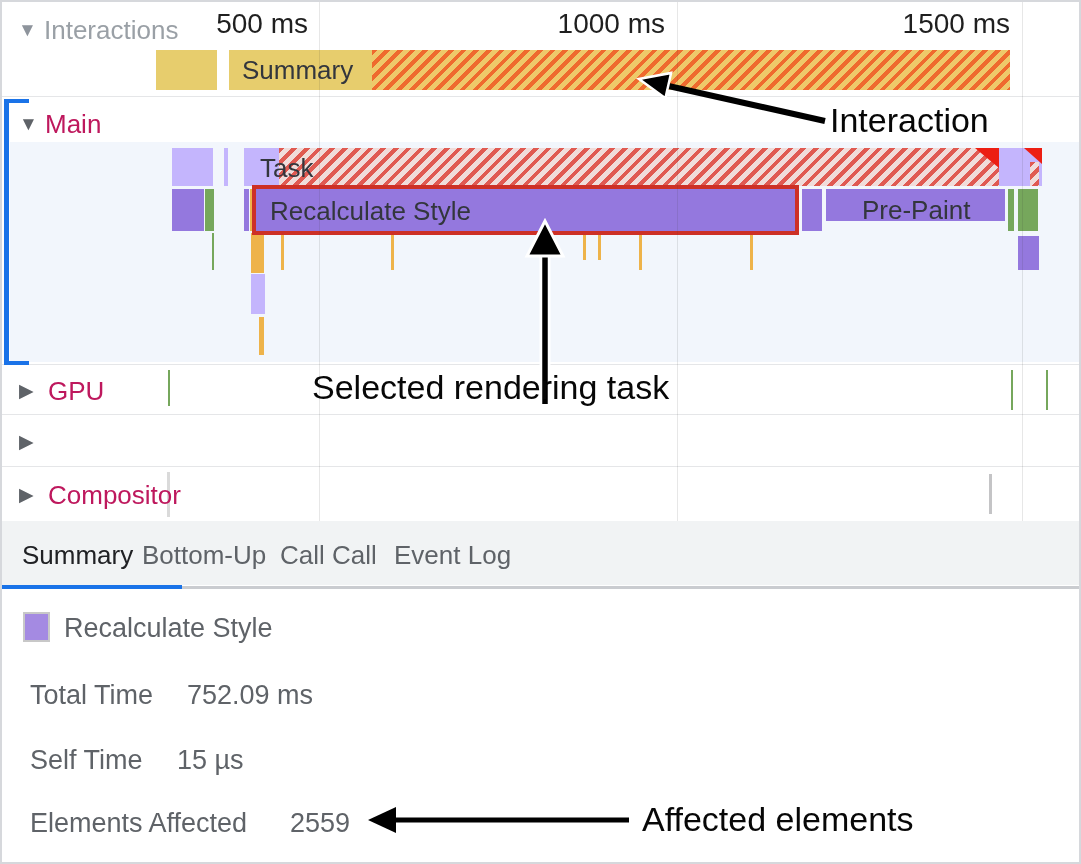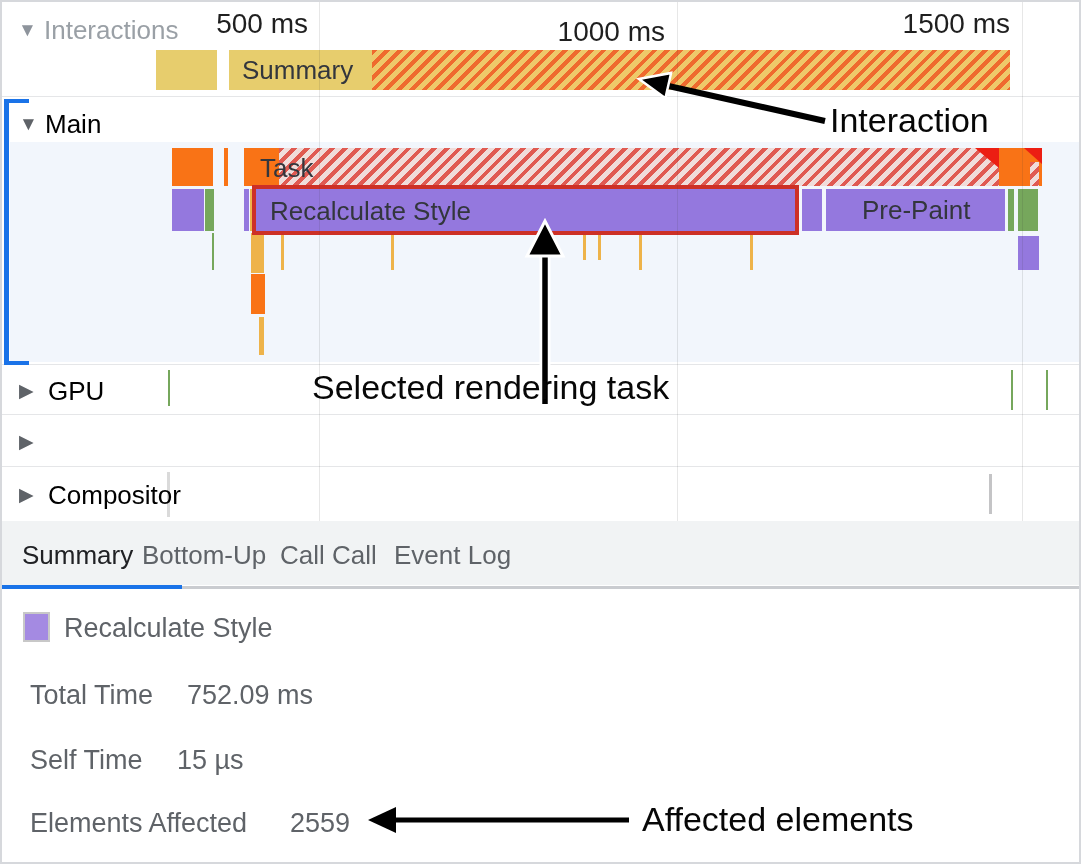--- a/index.html
+++ b/index.html
@@ -9,50 +9,50 @@
     position: relative; width: 1081px; height: 864px;
     border: 2px solid #d6d8dc; background: #ffffff; overflow: hidden;
   }
   .abs { position: absolute; }
   .bar { position: absolute; }
   .gridline { position: absolute; top: 0; width: 1px; height: 583px;
               background: rgba(60,60,60,0.12); z-index: 5; }
   .hdivider { position: absolute; left: 0; right: 0; height: 1px;
               background: #e5e6e8; z-index: 4; }
   .ruler-label { position: absolute; font-size: 28px; color: #1f1f1f; z-index: 6; }
-  .track-label { position: absolute; font-size: 26px; color: #000000; z-index: 6; white-space: nowrap; }
+  .track-label { position: absolute; font-size: 26px; color: #be185d; z-index: 6; white-space: nowrap; }
   .tri { position: absolute; font-size: 19px; color: #5f6368; z-index: 6; }
   .bar-label { position: absolute; font-size: 26px; color: #33363d; white-space: nowrap; }
   .hatch-orange { background: repeating-linear-gradient(135deg,#ef6a2e 0 4px,#eec96a 4px 9px); }
   .hatch-red { background: repeating-linear-gradient(135deg,#e05a52 0 4px,#f0dcda 4px 9px); }
   .purple { background: #9478de; }
   .green { background: #76a75c; }
   .yellow { background: #e7cd6d; }
-  .gray { background: #f97316; }
+  .gray { background: #c4b5fd; }
   .otick { background: #eeb34a; }
   .red-tri { position: absolute; background: #ec1e13;
              clip-path: polygon(0 0, 100% 0, 100% 100%); z-index: 3; }
   .annotation { position: absolute; font-size: 34px; color: #070707; z-index: 21; white-space: nowrap; }
   .tab { position: absolute; top: 538px; font-size: 26px; color: #5f6368; cursor: default; z-index: 7; }
   .tab.selected { color: #202124; }
   .sum-label { position: absolute; font-size: 27px; color: #5f6368; white-space: nowrap; }
 </style>
 </head>
 <body>
 
 <div id="frame">
 
   <div class="abs" style="left:8px; top:140px; width:1071px; height:220px; background:#f2f6fc; z-index:0;"></div>
 
   <div class="gridline" style="left:317px;"></div>
   <div class="gridline" style="left:675px;"></div>
   <div class="gridline" style="left:1020px;"></div>
 
   <div class="ruler-label" style="right:771px; top:6px;">500 ms</div>
-  <div class="ruler-label" style="right:414px; top:14px;">1000 ms</div>
+  <div class="ruler-label" style="right:414px; top:6px;">1000 ms</div>
   <div class="ruler-label" style="right:69px; top:6px;">1500 ms</div>
 
   <span class="tri" style="left:16px; top:17px; color:#8e949c;">▼</span>
   <div class="track-label" style="left:42px; top:13px; color:#9aa0a6;">Interactions</div>
 
   <div class="bar yellow" style="left:154px; top:48px; width:61px; height:40px; z-index:2;"></div>
   <div class="bar yellow" style="left:227px; top:48px; width:143px; height:40px; z-index:2;">
     <span class="bar-label" style="left:13px; top:5px;">Summary</span>
   </div>
   <div class="bar hatch-orange" style="left:370px; top:48px; width:638px; height:40px; z-index:2;"></div>
@@ -79,21 +79,21 @@
   <div class="bar purple" style="left:170px; top:187px; width:32px; height:42px; z-index:2;"></div>
   <div class="bar green" style="left:203px; top:187px; width:9px; height:42px; z-index:2;"></div>
   <div class="bar purple" style="left:242px; top:187px; width:5px; height:42px; z-index:2;"></div>
   <div class="bar otick" style="left:248px; top:187px; width:5px; height:42px; z-index:2;"></div>
 
   <div class="bar purple" style="left:250px; top:183px; width:547px; height:50px; border:4px solid #cd3026; z-index:3;">
     <span class="bar-label" style="left:14px; top:7px;">Recalculate Style</span>
   </div>
 
   <div class="bar purple" style="left:800px; top:187px; width:20px; height:42px; z-index:2;"></div>
-  <div class="bar purple" style="left:824px; top:187px; width:179px; height:42px; z-index:2;">
+  <div class="bar purple" style="left:824px; top:187px; width:179px; height:32px; z-index:2;">
     <span class="bar-label" style="left:36px; top:6px;">Pre-Paint</span>
   </div>
   <div class="bar green" style="left:1006px; top:187px; width:6px; height:42px; z-index:2;"></div>
   <div class="bar green" style="left:1016px; top:187px; width:20px; height:42px; z-index:2;"></div>
 
   <div class="bar green" style="left:210px; top:231px; width:2px; height:37px; z-index:2;"></div>
   <div class="bar otick" style="left:249px; top:231px; width:13px; height:40px; z-index:2;"></div>
   <div class="bar otick" style="left:279px; top:231px; width:3px; height:37px; z-index:2;"></div>
   <div class="bar otick" style="left:389px; top:231px; width:3px; height:37px; z-index:2;"></div>
   <div class="bar otick" style="left:581px; top:231px; width:3px; height:27px; z-index:2;"></div>

